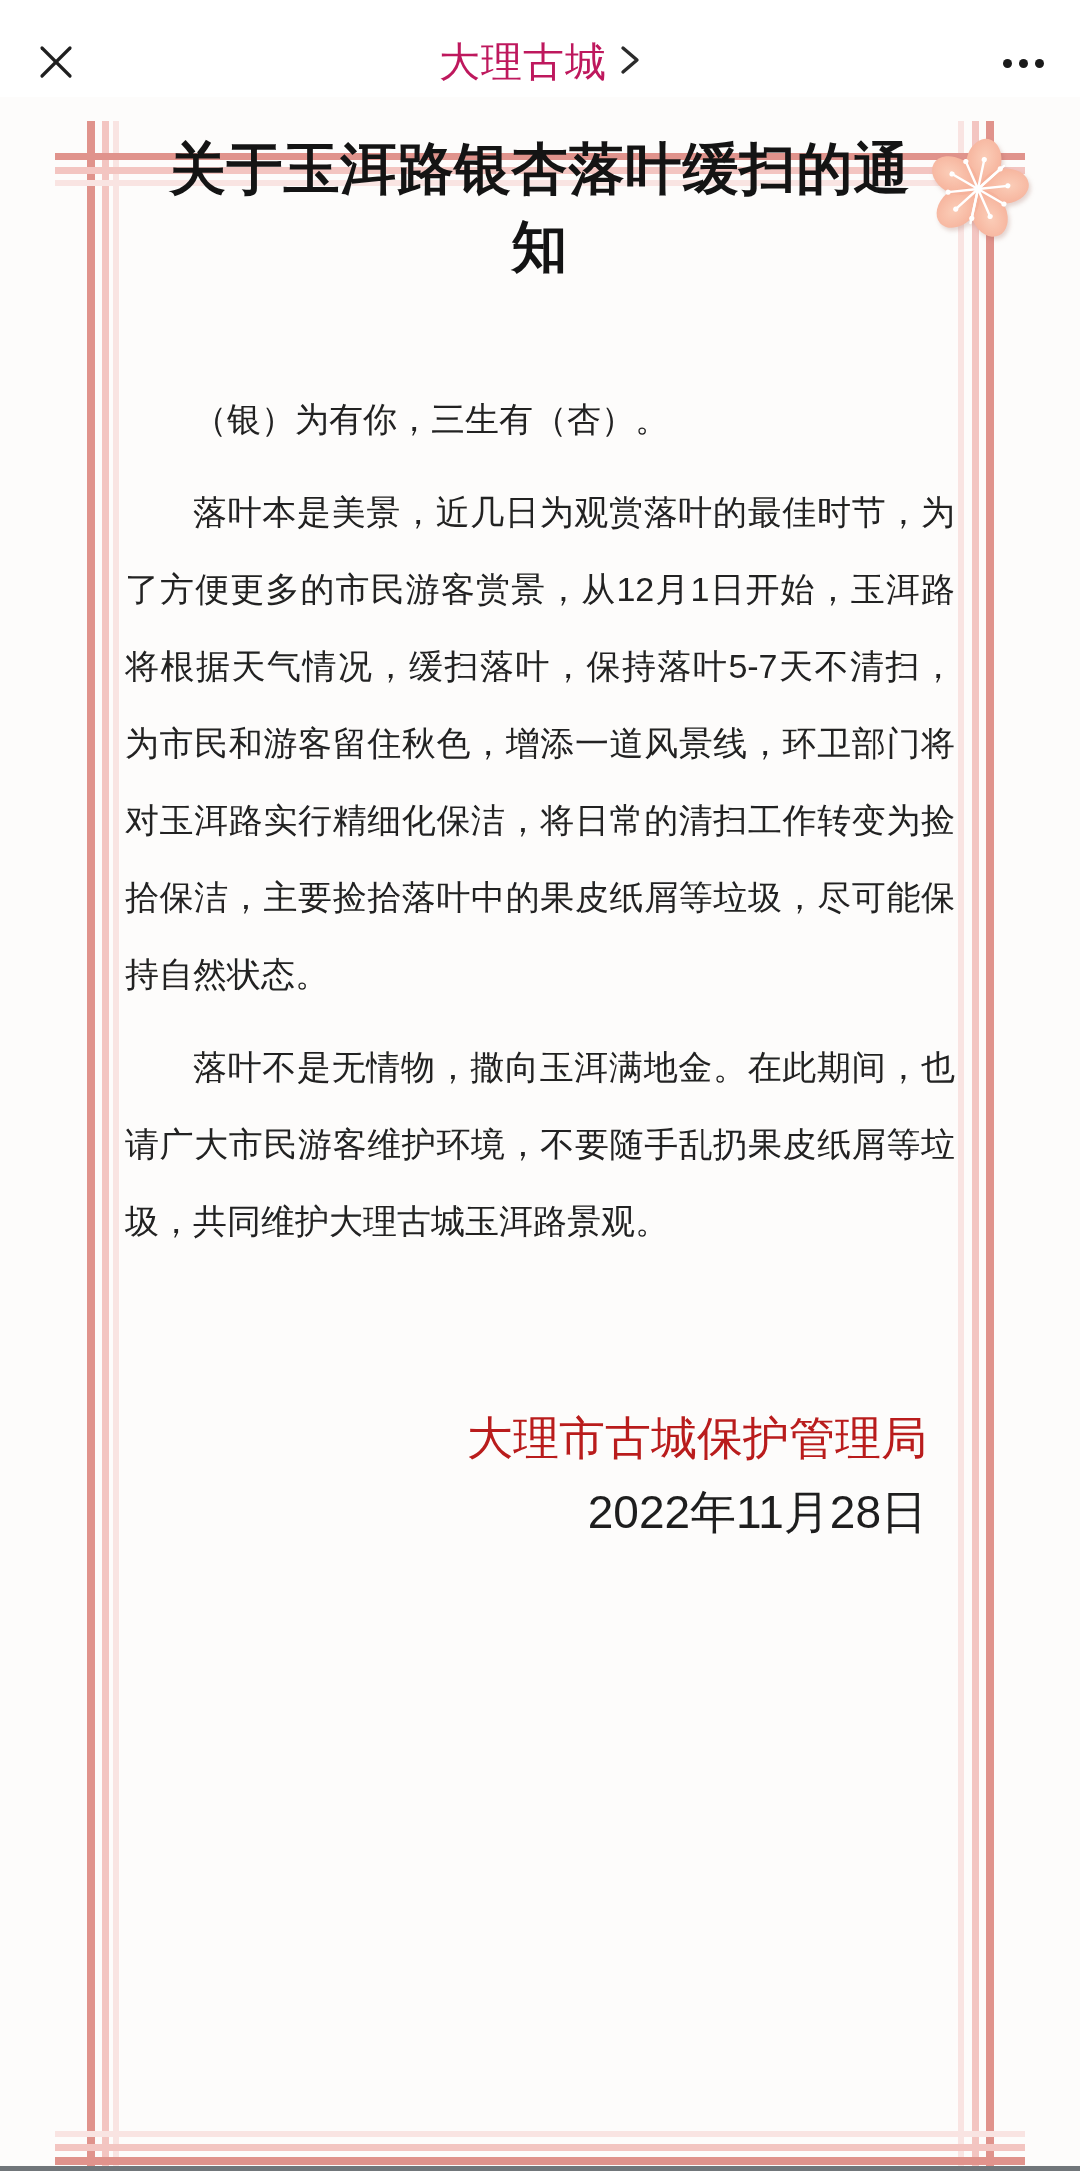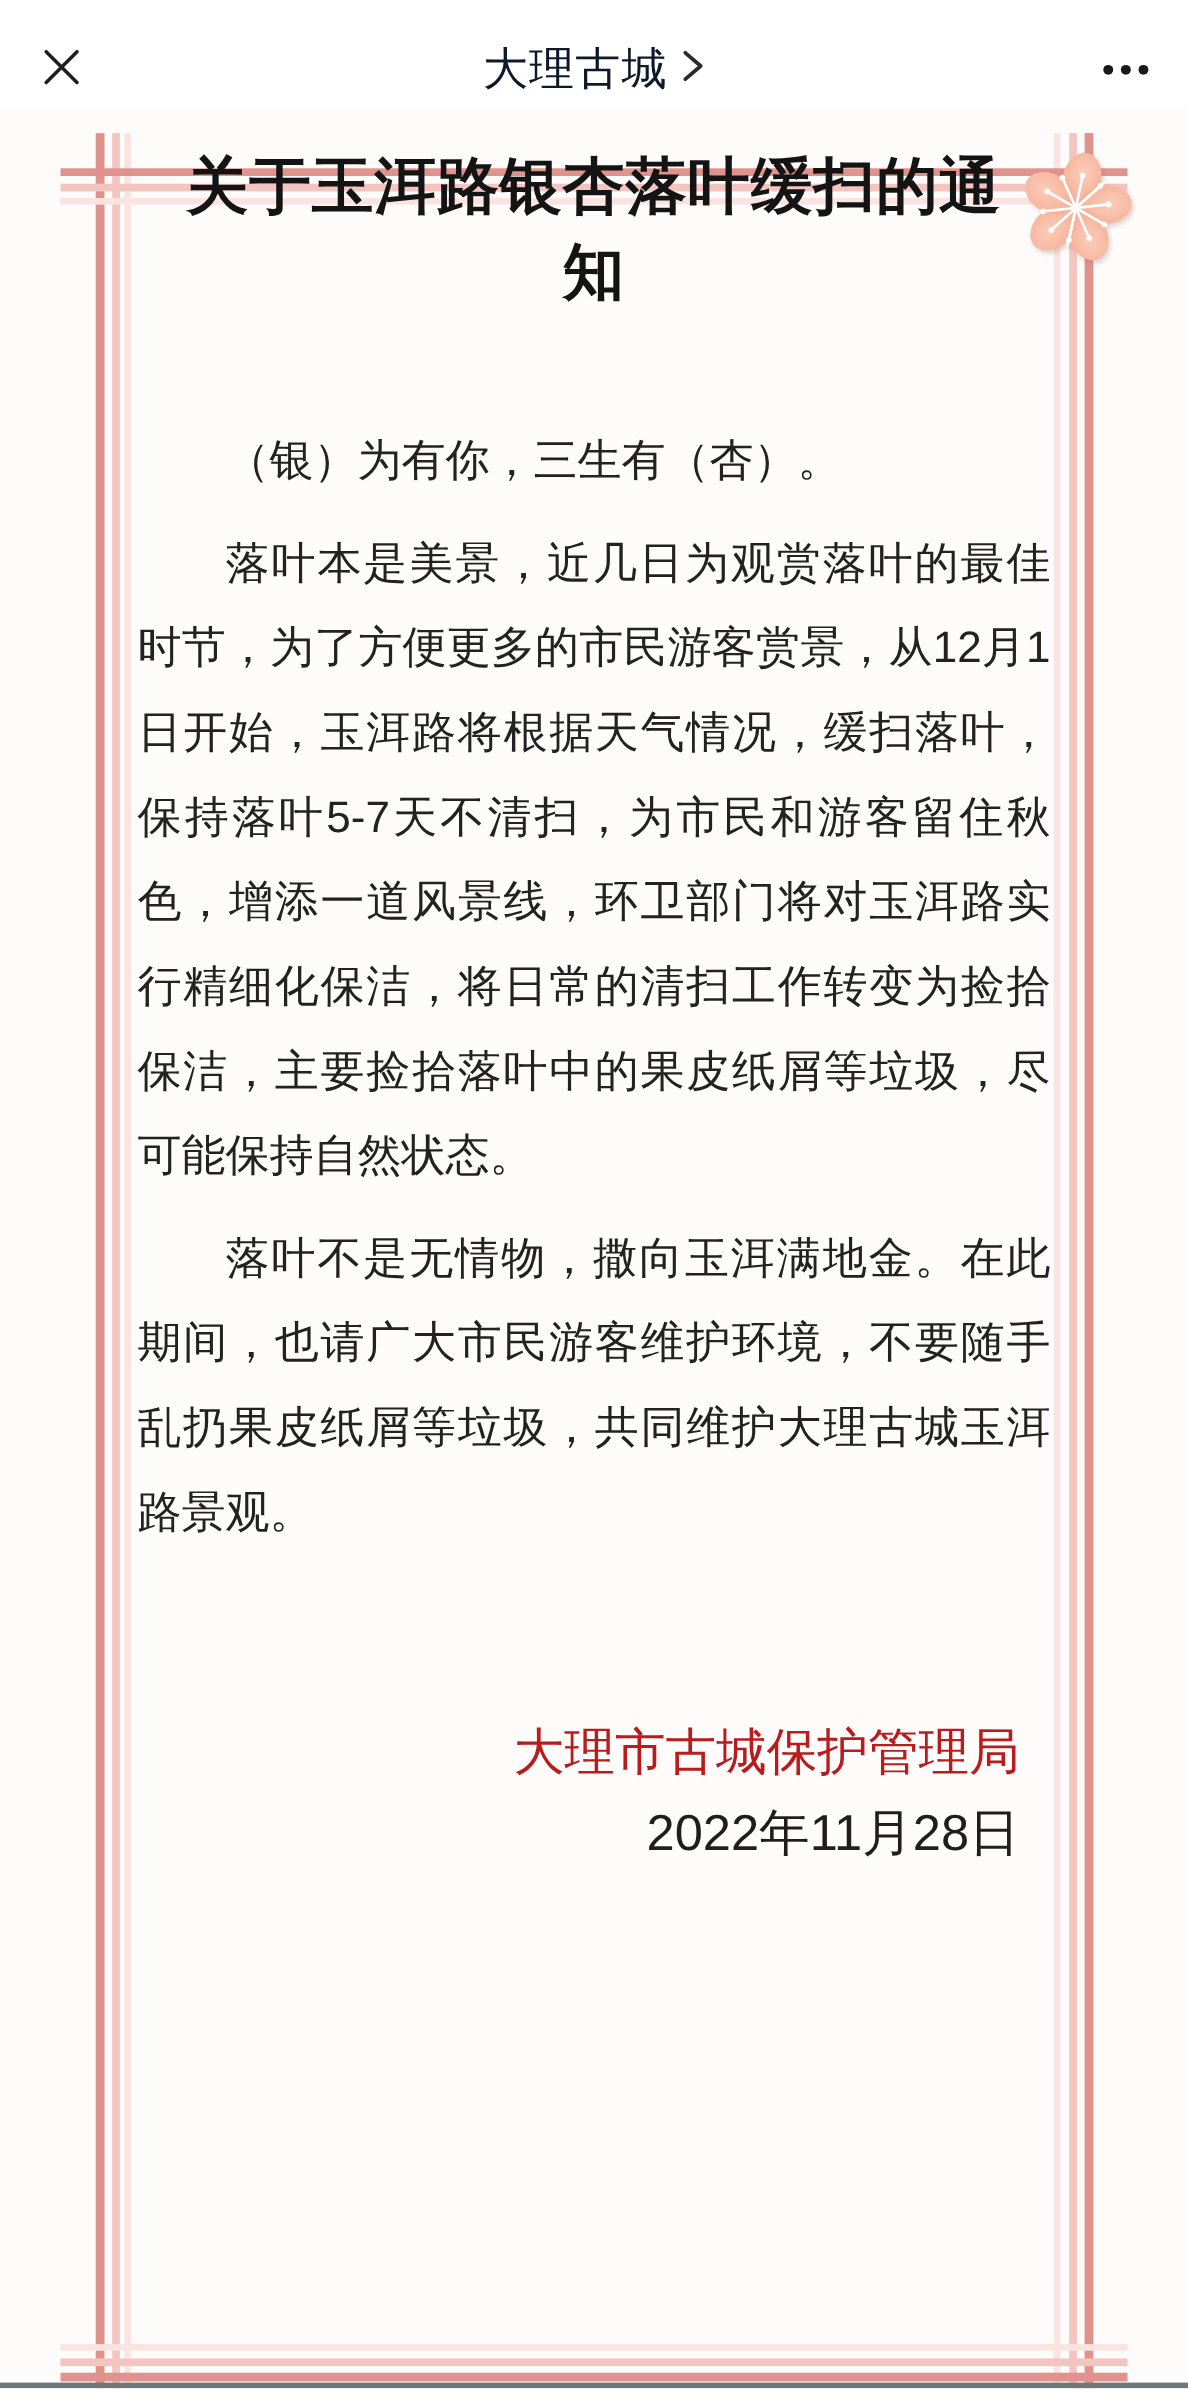--- a/index.html
+++ b/index.html
@@ -11,21 +11,21 @@
   }
   
   .appbar{
     position:absolute;left:0;top:0;width:1080px;height:97px;background:#ffffff;z-index:5;
     display:flex;align-items:center;
   }
   .appbar-inner{width:100%;display:flex;align-items:center;justify-content:space-between;padding:30px 28px 0 28px;box-sizing:border-box;}
   .close-btn{width:56px;height:56px;display:flex;align-items:center;justify-content:center;cursor:pointer;}
   .titlewrap{position:absolute;left:0;right:0;top:30px;height:64px;display:flex;align-items:center;justify-content:center;gap:12px;pointer-events:none;}
   .titlewrap .hit{pointer-events:auto;display:flex;align-items:center;gap:12px;cursor:pointer;}
-  .appbar-title{font-size:41px;color:#0f172a;letter-spacing:1px;}
+  .appbar-title{font-size:41px;color:#be185d;letter-spacing:1px;}
   .more-btn{width:70px;height:56px;display:flex;align-items:center;justify-content:flex-end;gap:7px;cursor:pointer;padding-right:8px;box-sizing:border-box;}
   .dot{width:9px;height:9px;border-radius:50%;background:#1a1a1a;}
   
   .poster{
     position:absolute;left:0;top:88px;width:1080px;height:2083px;
     background:#fdfcfb;
   }
   .vline{position:absolute;top:33px;bottom:0;}
   .hline{position:absolute;left:55px;width:970px;}
   .bottom-strip{position:absolute;left:0;bottom:0;width:1080px;height:5px;background:#71767a;}
@@ -35,21 +35,21 @@
   .content{
     position:absolute;left:125px;top:42px;width:830px;
     color:#212121;
   }
   .doc-title{
     text-align:center;font-weight:bold;font-size:56px;line-height:78px;color:#141414;
     margin:0 0 95px 0;letter-spacing:1px;
   }
   .doc-body p{
     margin:0 0 16px 0;
-    font-size:40px;line-height:77px;
+    font-size:34px;line-height:77px;
     text-align:justify;text-justify:inter-ideograph;
     text-indent:2em;color:#222222;
   }
   .sig-block{margin-top:148px;text-align:right;padding-right:28px;}
   .sig-line{font-size:46px;line-height:60px;color:#b91c1c;}
   .date-line{font-size:46px;line-height:60px;color:#1e1e1e;margin-top:14px;}
 </style>
 </head>
 <body>
 

